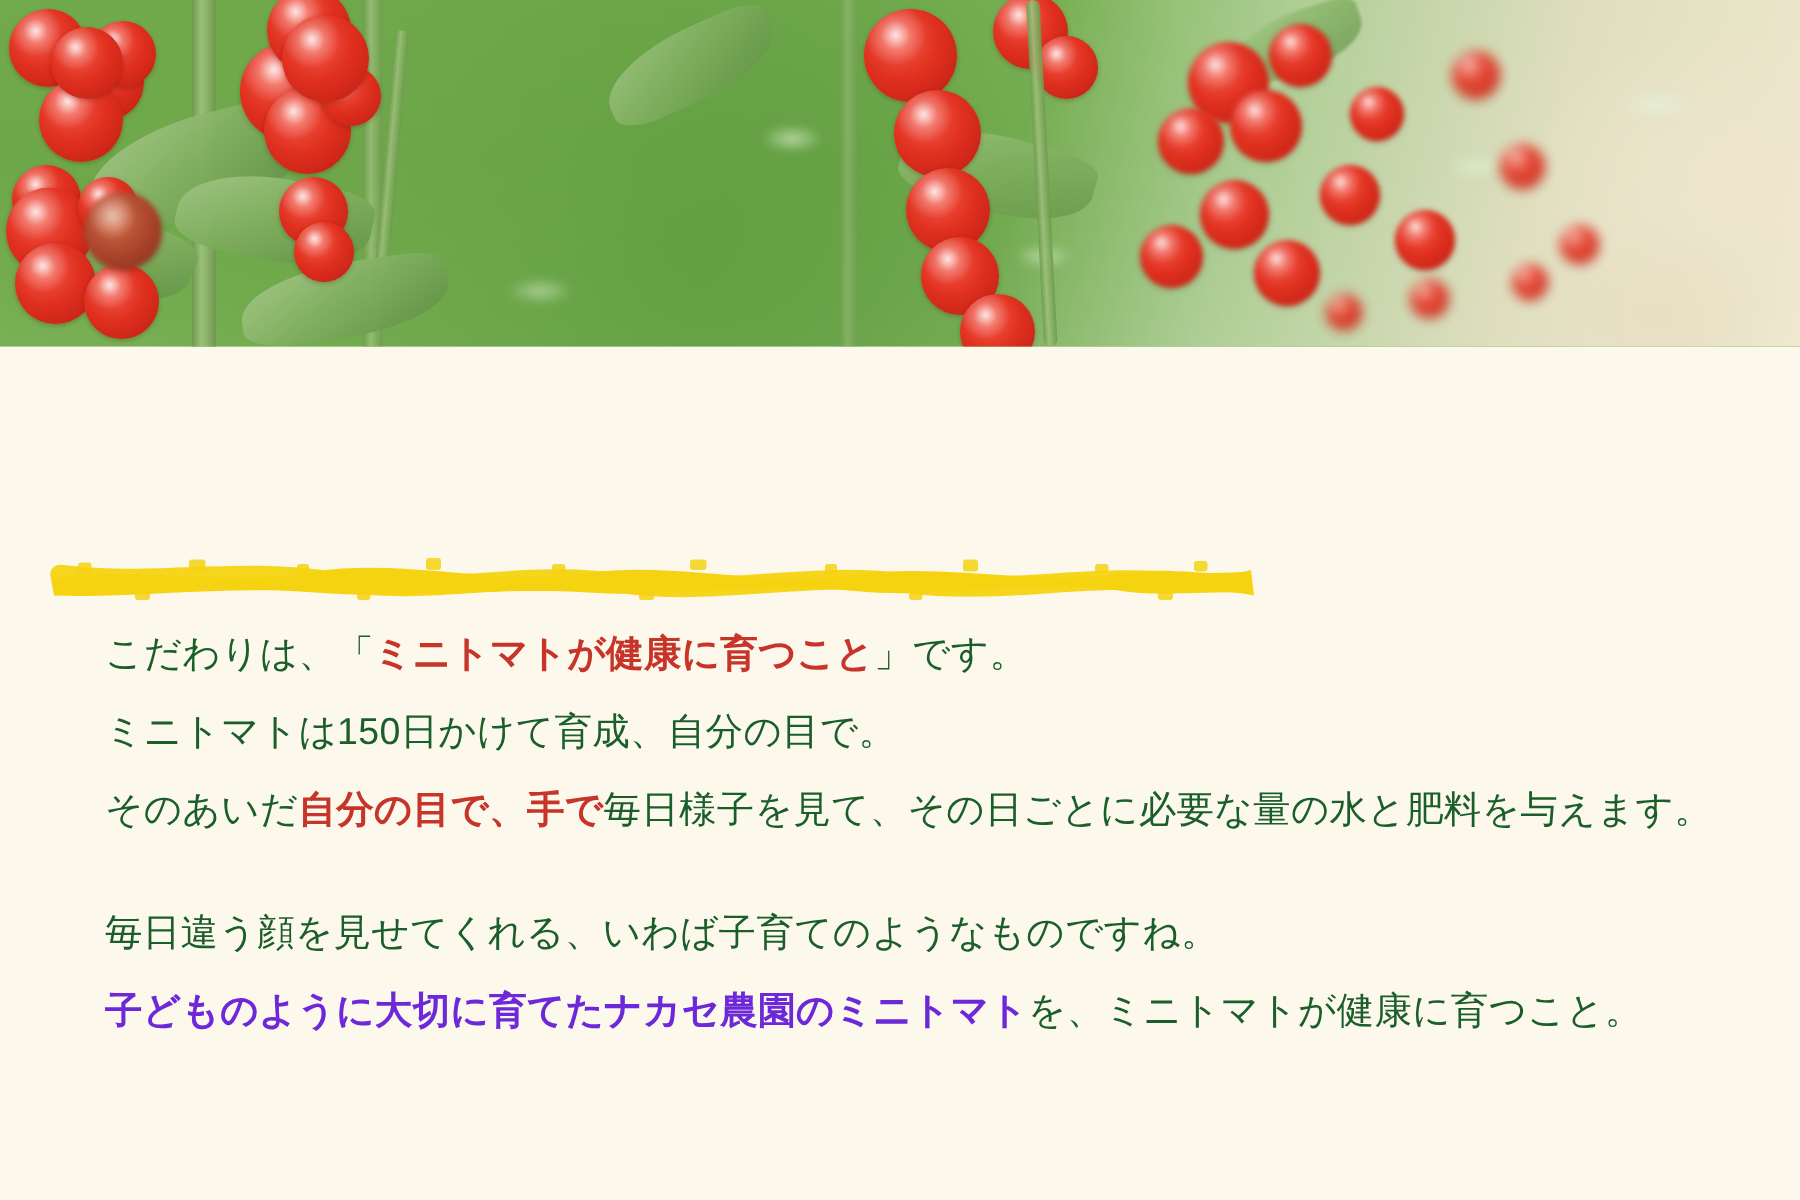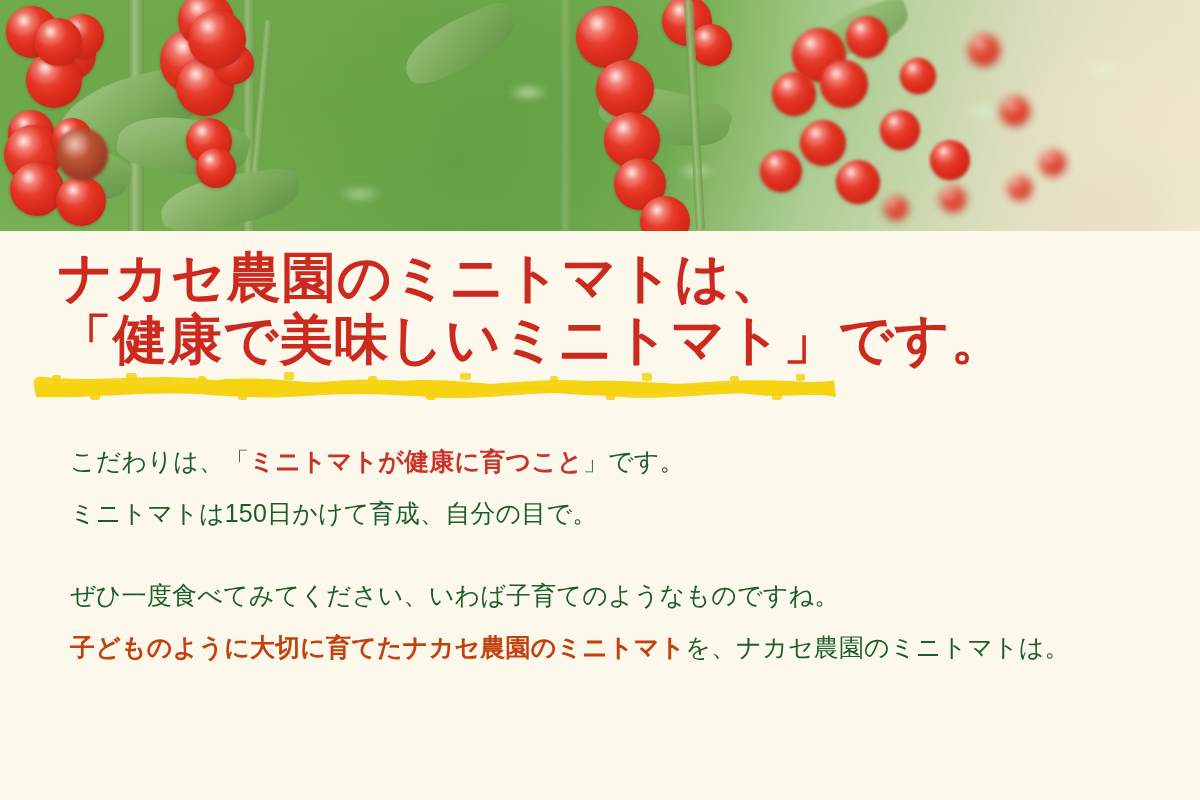--- a/index.html
+++ b/index.html
@@ -115,32 +115,32 @@
     width: 808px;
     height: 30px;
     z-index: 0;
   }
   .headline-line span { position: relative; z-index: 2; }
 
   
   .copy {
     position: absolute;
     left: 70px;
-    top: 435px;
+    top: 410px;
     width: 1100px;
     font-size: 25px;
     line-height: 52px;
     color: #1A5E2A;
     letter-spacing: .2px;
     white-space: nowrap;
   }
   .copy p { margin: 0; }
   .para-gap { height: 30px; }
   .hl-red    { color: #C7352A; font-weight: 700; }
-  .hl-redline{ color: #c2410c; font-weight: 700; }
+  .hl-redline{ color: #6d28d9; font-weight: 700; }
 </style>
 </head>
 <body>
 
 <div class="page">
 
   <div class="hero">
     <div class="hero-photo"></div>
     <div class="hero-foliage"></div>
 
@@ -224,46 +224,41 @@
       <rect x="700" y="6" width="9" height="6" rx="2"></rect>
       <rect x="766" y="4" width="9" height="7" rx="2"></rect>
       <rect x="60" y="24" width="10" height="6" rx="2"></rect>
       <rect x="208" y="25" width="9" height="5" rx="2"></rect>
       <rect x="396" y="25" width="10" height="5" rx="2"></rect>
       <rect x="576" y="25" width="9" height="5" rx="2"></rect>
       <rect x="742" y="24" width="10" height="6" rx="2"></rect>
     </g>
   </svg>
 
-  <div class="headline">
-    <div class="headline-line hl-big">
-      <span>ナカセ農園のミニトマトは、</span>
-    </div>
-    <div class="headline-line hl-big">
-      <span>「健康で美味しいミニトマト」です。</span>
-    </div>
+
+  <div class="copy">
+
+    <p>
+      <span>こだわりは、「</span><span class="hl-red">ミニトマトが健康に育つこと</span><span>」です。</span>
+    </p>
+
+    <p>
+      <span>ミニトマトは150日かけて育成、自分の目で。</span>
+    </p>
+
+    <p>
+      <span>そのあいだ</span><span class="hl-red">自分の目で、手で</span><span>毎日様子を見て、その日ごとに必要な量の水と肥料を与えます。</span>
+    </p>
+
+    <div class="para-gap"></div>
+
+
+    <p>
+      <span>毎日違う顔を見せてくれる、いわば子育てのようなものですね。</span>
+    </p>
+
+    <p>
+      <span class="hl-redline">子どものように大切に育てたナカセ農園のミニトマト</span><span>を、ミニトマトが健康に育つこと。</span>
+    </p>
+
   </div>
 
-  <div class="copy">
-
-    <p>
-      <span>こだわりは、「</span><span class="hl-red">ミニトマトが健康に育つこと</span><span>」です。</span>
-    </p>
-
-    <p>
-      <span>ミニトマトは150日かけて育成、自分の目で。</span>
-    </p>
-
-
-    <div class="para-gap"></div>
-
-
-    <p>
-      <span>ぜひ一度食べてみてください、いわば子育てのようなものですね。</span>
-    </p>
-
-    <p>
-      <span class="hl-redline">子どものように大切に育てたナカセ農園のミニトマト</span><span>を、ナカセ農園のミニトマトは。</span>
-    </p>
-
-  </div>
-
 </div>
 
 </body></html>

